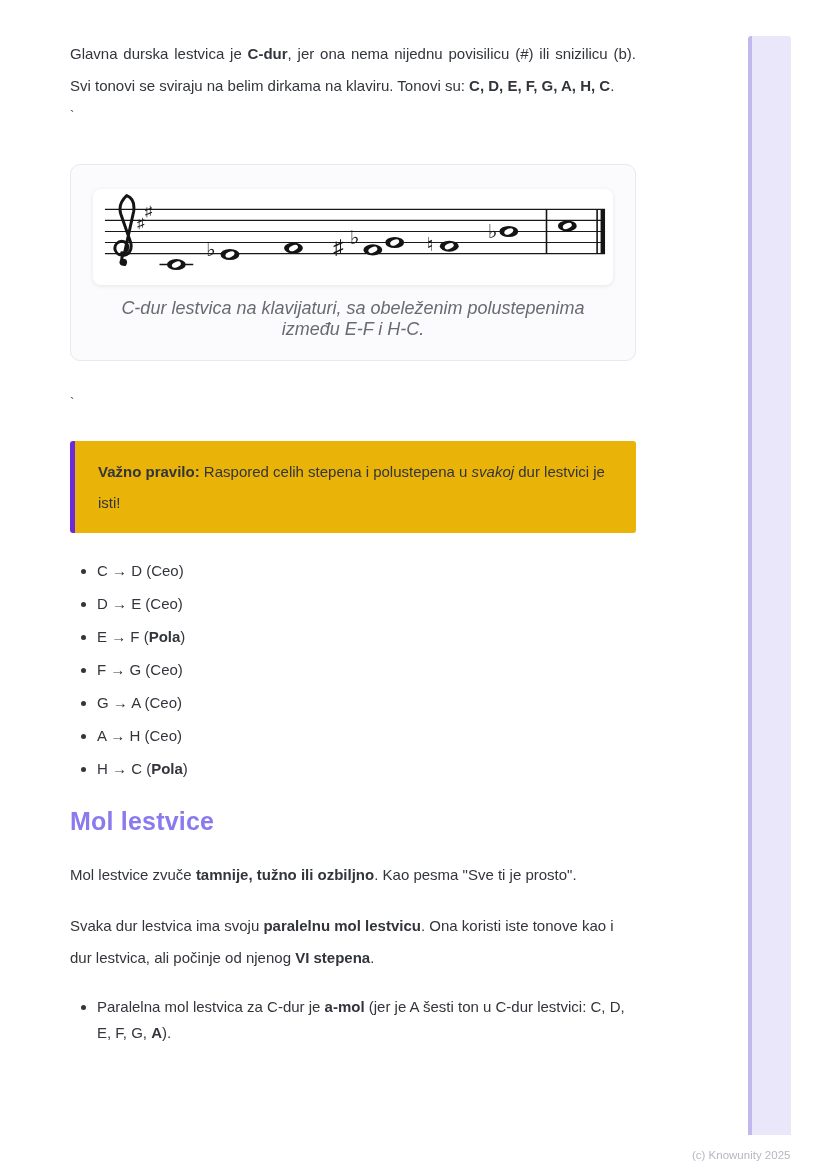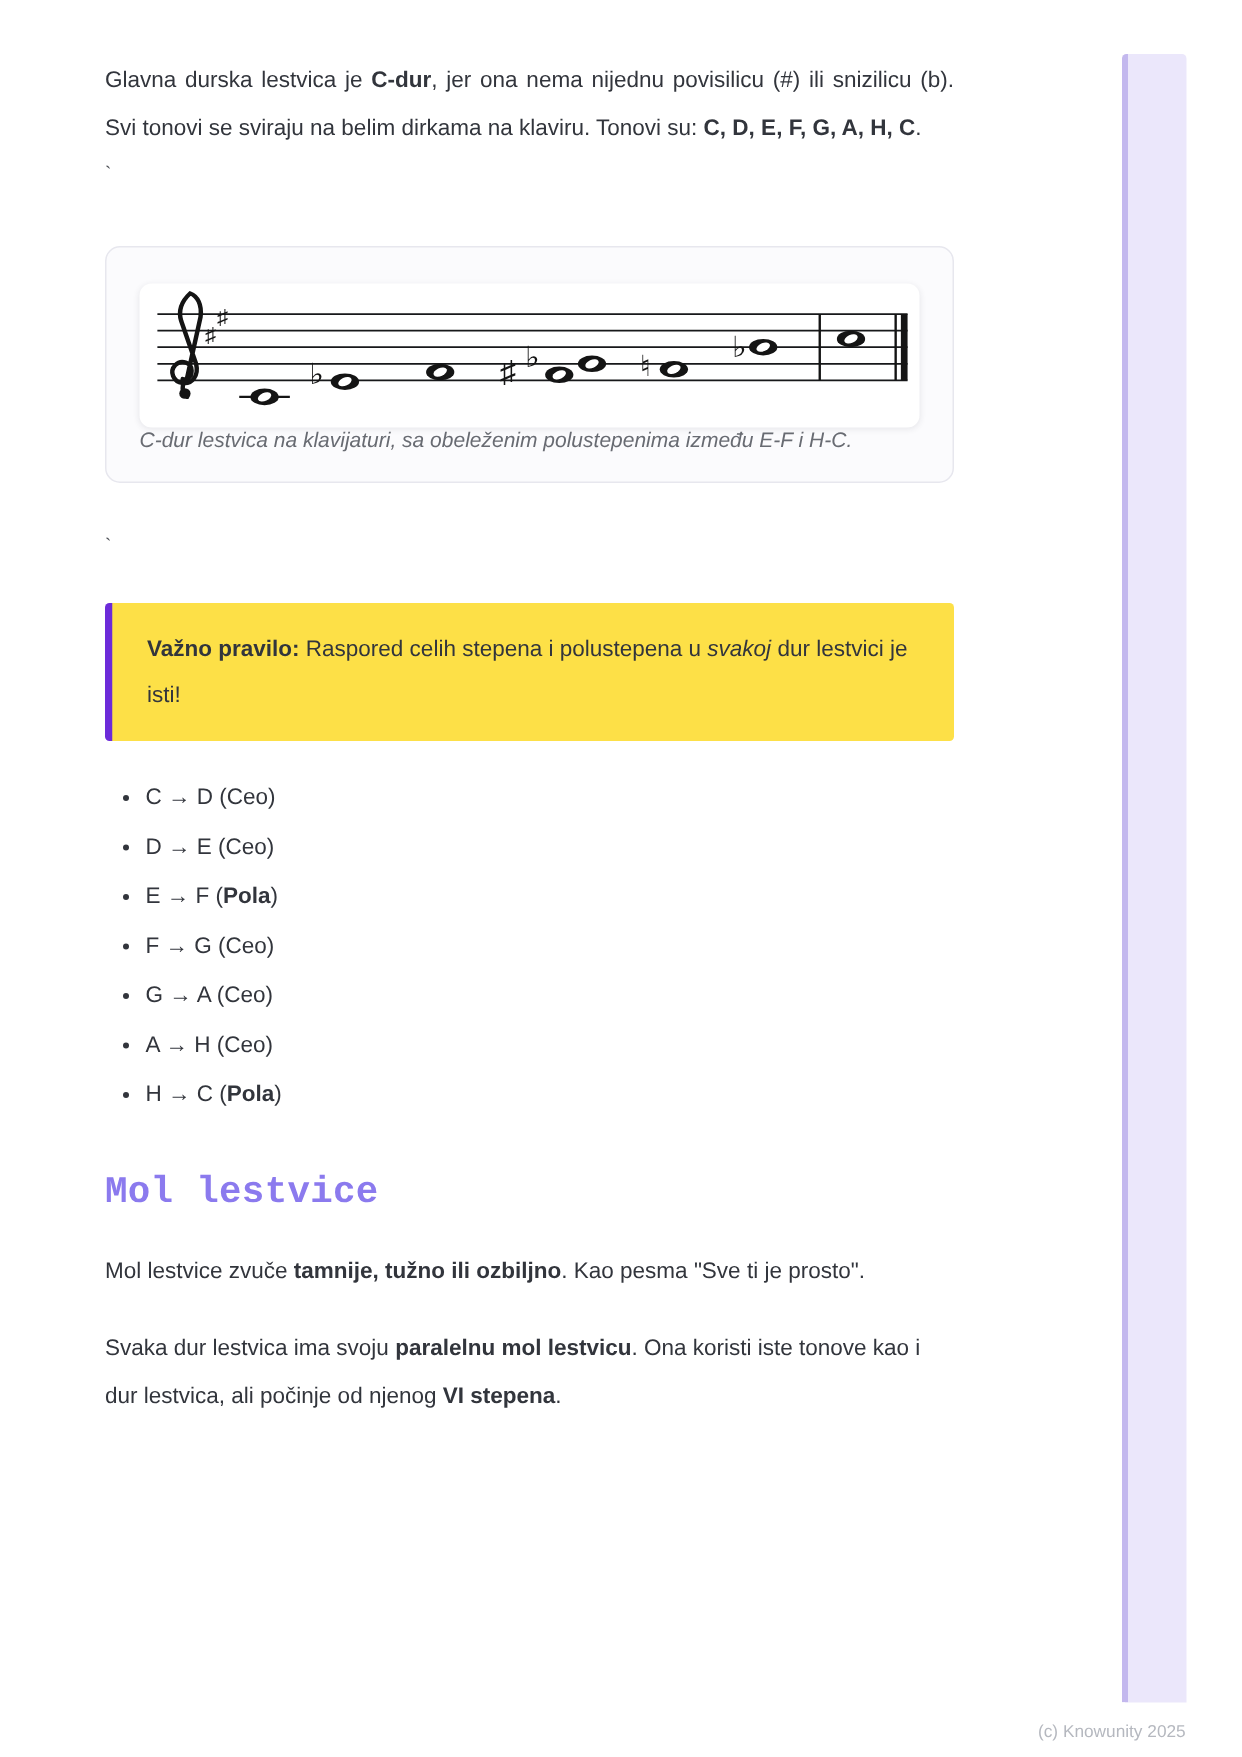--- a/index.html
+++ b/index.html
@@ -28,48 +28,49 @@
     padding:24px 22px 20px 22px;
   }
   .score {
     background:#ffffff;
     border-radius:8px;
     box-shadow:0 1px 4px rgba(40,40,60,.10);
     padding:2px 2px;
   }
   .score svg { display:block; width:100%; height:92px; }
   .caption {
-    font-size:14px;
+    margin-top:13px;
+    text-align:center;
+    font-size:18px;
     font-style:italic;
     color:#686b72;
   }
 
   
   .callout {
     margin-top:26px;
-    background:#fde047;
+    background:#eab308;
     border-left:5px solid #6c2bd9;
     border-radius:3px;
     padding:15px 24px 15px 23px;
     font-size:15px;
     line-height:31px;
   }
   .callout p + p { margin-top:2px; }
 
   .steps-intro { margin-top:36px; font-size:15px; line-height:24px; }
   ul.steps { margin:26px 0 0 0; padding-left:27px; }
   ul.steps li { font-size:15px; line-height:24px; margin-bottom:9px; }
 
   h2.mol {
-    margin-top:38px;
+    margin-top:26px;
     font-size:25px;
     font-weight:bold;
     color:#8b7aee;
     letter-spacing:.2px;
-    font-family:Liberation Mono, monospace;
   }
   .mol-p1 { margin-top:26px; line-height:26px; }
   .mol-p2 { margin-top:22px; }
   ul.mol-list { margin:20px 0 0 0; padding-left:27px; }
   ul.mol-list li { font-size:15px; line-height:26px; }
 
   
   .side-bar {
     position:absolute;
     left:748px; top:36px;
@@ -181,17 +182,20 @@
     <li><span>G → A (Ceo)</span></li>
     <li><span>A → H (Ceo)</span></li>
     <li><span>H → C (</span><b>Pola</b><span>)</span></li>
   </ul>
 
   <h2 class="mol">Mol lestvice</h2>
 
   <p class="para mol-p1"><span>Mol lestvice zvuče </span><b>tamnije, tužno ili ozbiljno</b><span>. Kao pesma "Sve ti je prosto".</span></p>
   <p class="para mol-p2"><span>Svaka dur lestvica ima svoju </span><b>paralelnu mol lestvicu</b><span>. Ona koristi iste tonove kao i dur lestvica, ali počinje od njenog </span><b>VI stepena</b><span>.</span></p>
 
+  <ul class="mol-list">
+    <li><span>Paralelna mol lestvica za C-dur je </span><b>a-mol</b><span> (jer je A šesti ton u C-dur lestvici: C, D, E, F, G, </span><b>A</b><span>).</span></li>
+  </ul>
 
 </div>
 
 <div class="side-bar"></div>
 <div class="footer">(c) Knowunity 2025</div>
 
 </body></html>

